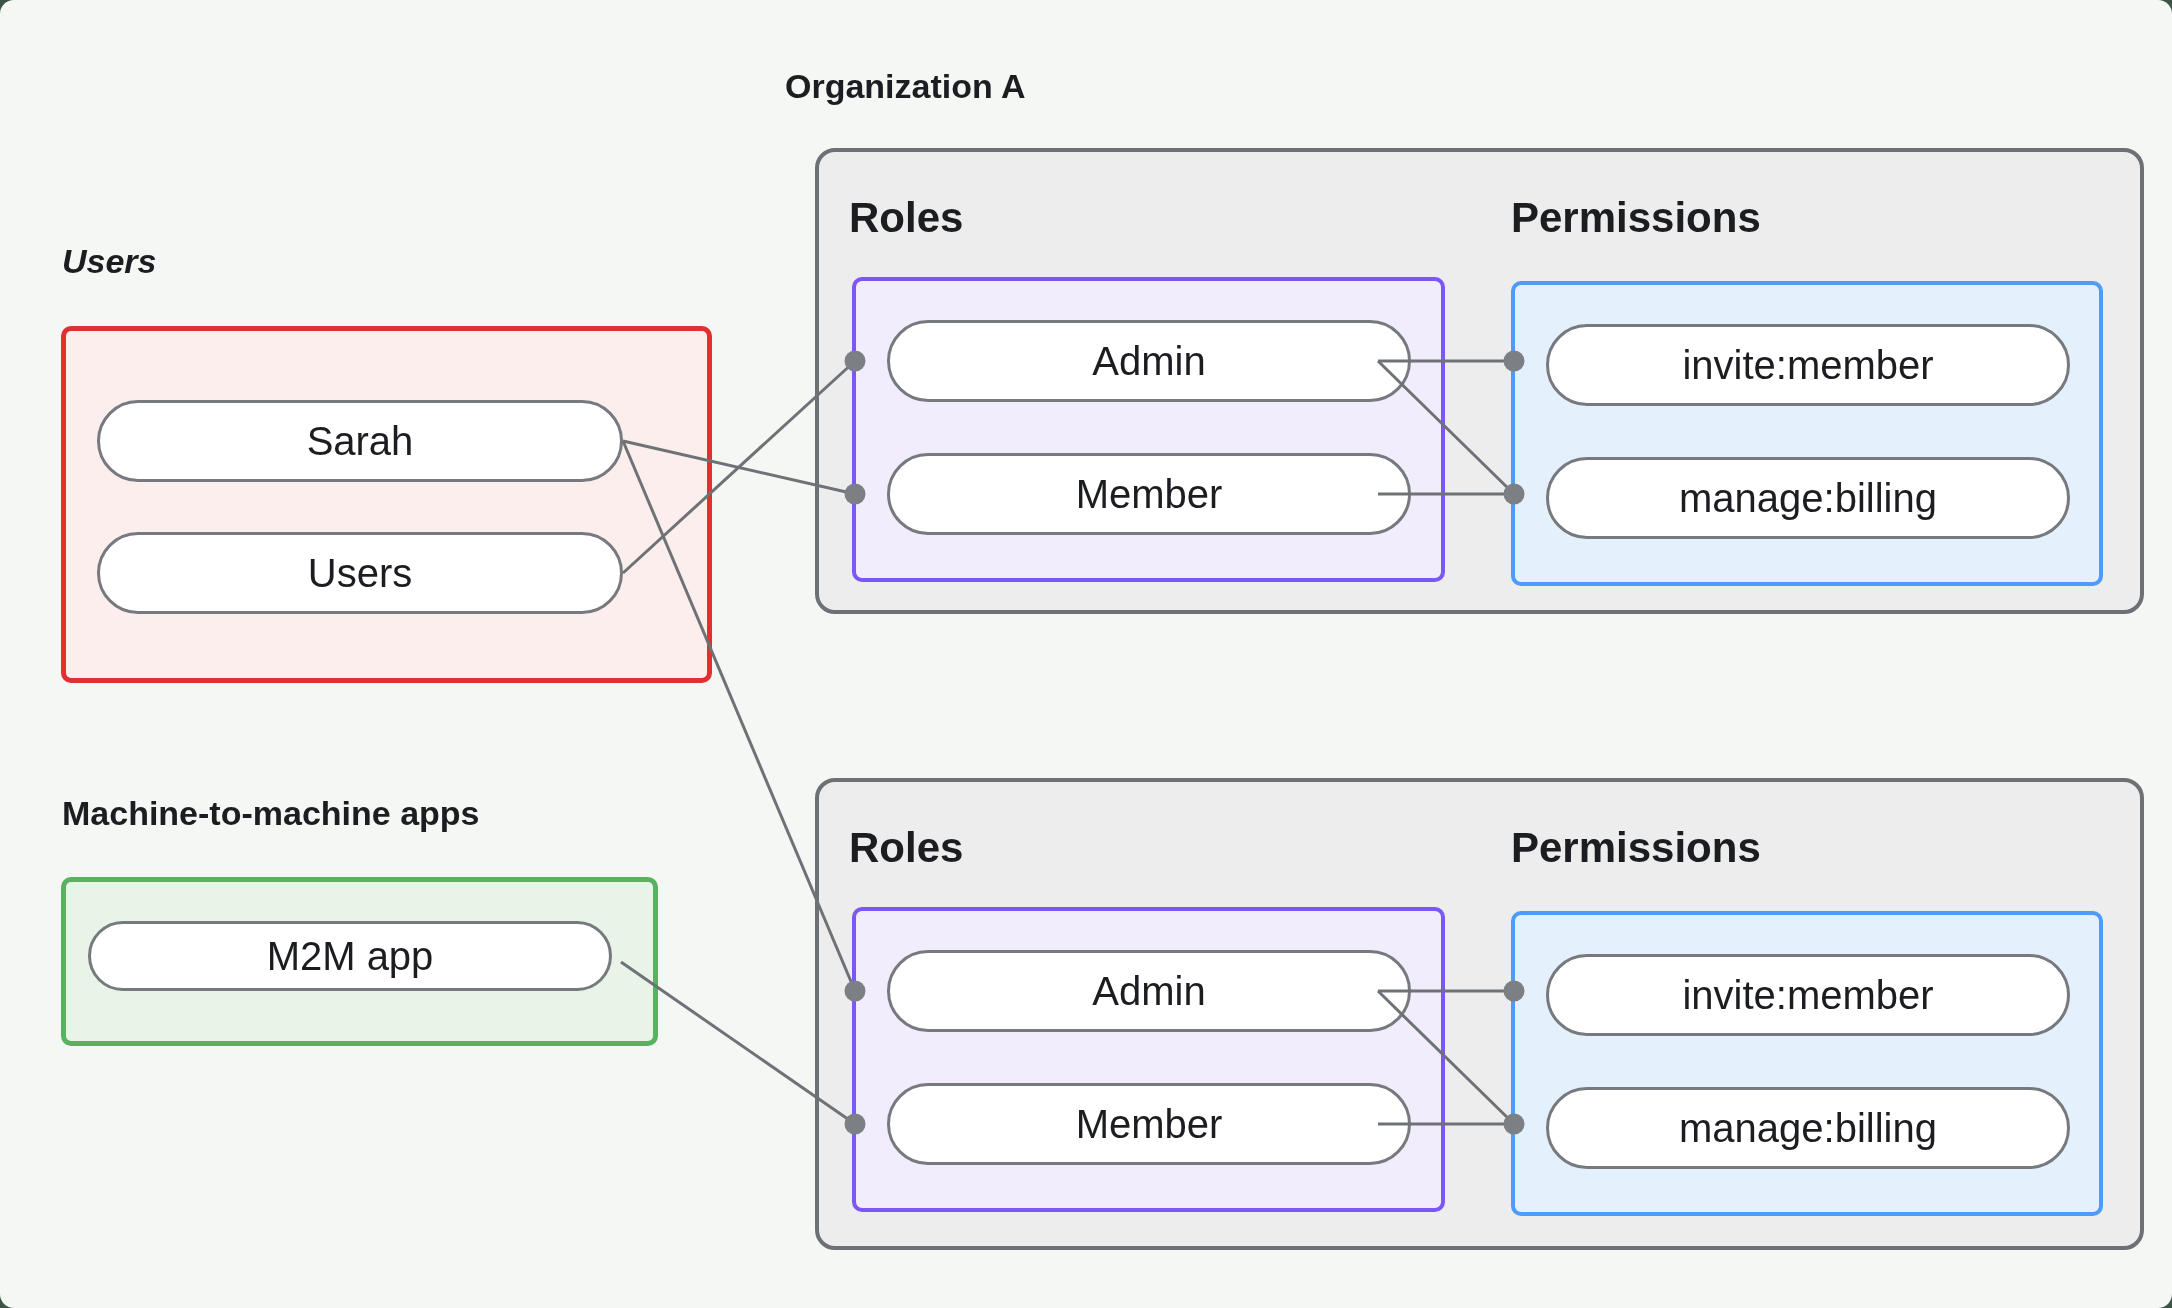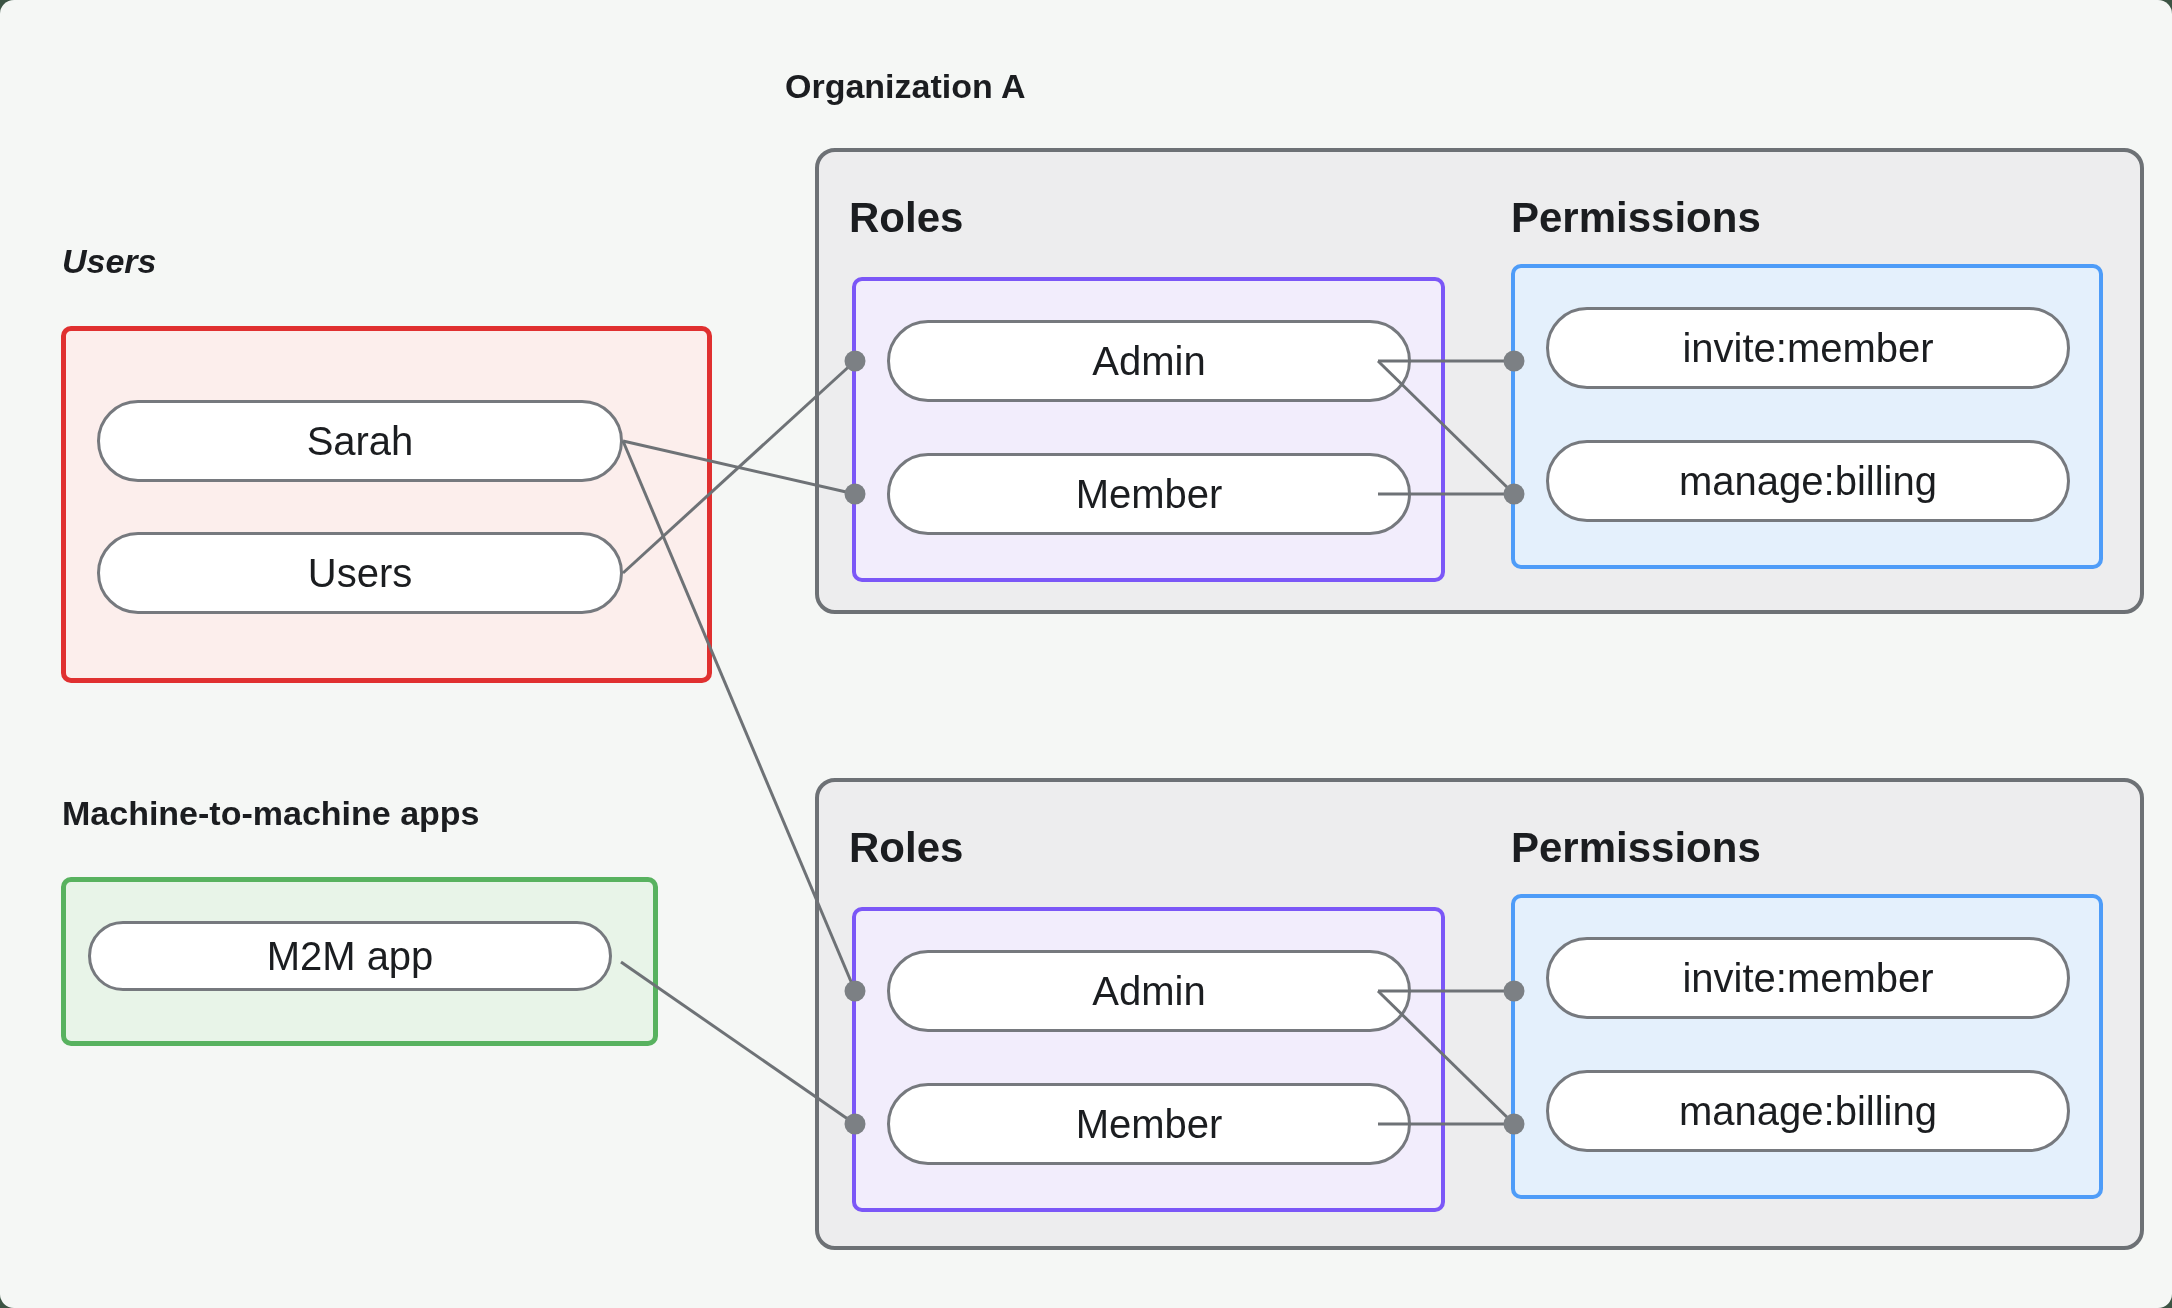--- a/index.html
+++ b/index.html
@@ -35,21 +35,21 @@
   .org-title-a{left:785px;top:68px;}
   .org-title-b{left:785px;top:696px;}
   .org-box{position:absolute;left:783px;width:1329px;height:466px;
            background:var(--org_fill);border:4px solid var(--org_border);border-radius:20px;margin-left:32px;}
   .org-a{top:148px;} .org-b{top:778px;height:472px;}
   .sub-label{position:absolute;font-size:42px;font-weight:600;color:var(--text);line-height:1.1;white-space:nowrap;}
   .roles-label{left:30px;top:43px;}
   .perms-label{left:692px;top:43px;}
   .roles-frame{left:33px;top:125px;width:593px;height:305px;
                border-color:var(--roles_border);background:var(--roles_fill);}
-  .perms-frame{left:692px;top:112px;width:592px;height:305px;
+  .perms-frame{left:692px;top:129px;width:592px;height:305px;
                border-color:var(--permissions_border);background:var(--permissions_fill);padding-left:10px;}
   .inner-pill{left:31px;width:524px;height:82px;}
   .row1{top:39px;} .row2{top:172px;}
   
   svg.connectors{position:absolute;inset:0;pointer-events:none;}
   svg.connectors line{stroke:var(--connector);stroke-width:3px;}
   svg.connectors circle{fill:var(--dot);}
 </style>
 </head>
 <body>

